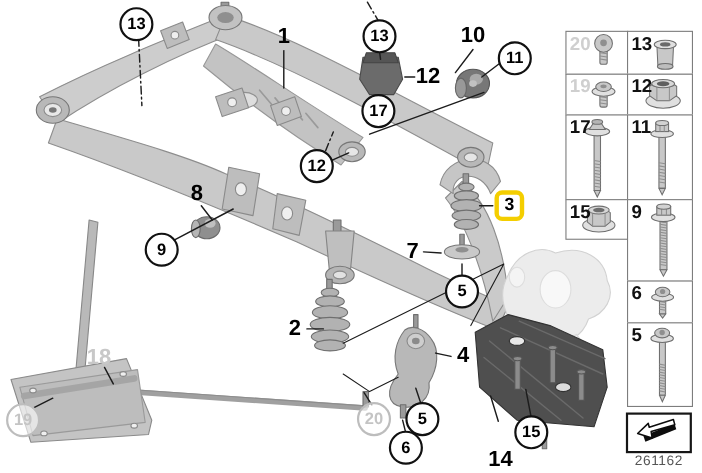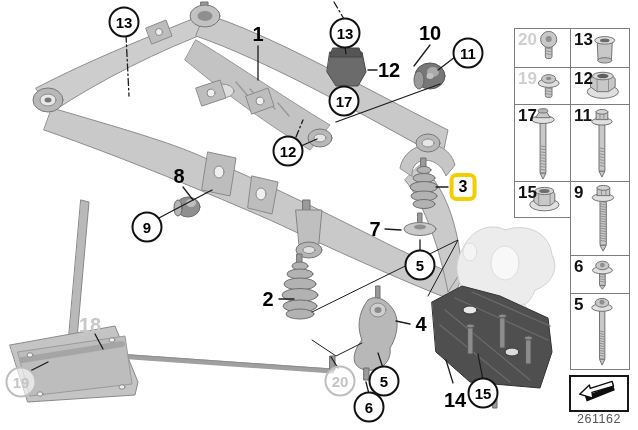--- a/index.html
+++ b/index.html
@@ -263,21 +263,21 @@
       <div class="callout circle" style="left: 147px; top: 227px;">9</div>
       <div class="callout plain" style="left: 375px; top: 229px;">7</div>
       <div class="callout circle" style="left: 420px; top: 265px;">5</div>
       <div class="callout plain" style="left: 268px; top: 299px;">2</div>
       <div class="callout plain" style="left: 421px; top: 324px;">4</div>
       <div class="callout ghost-plain" style="left: 90px; top: 325px; text-align: center;">18</div>
       <div class="callout ghost-circle" style="left: 21px; top: 382px;">19</div>
       <div class="callout ghost-circle" style="left: 340px; top: 381px;">20</div>
       <div class="callout circle" style="left: 384px; top: 381px;">5</div>
       <div class="callout circle" style="left: 369px; top: 407px;">6</div>
-      <div class="callout plain" style="left: 455px; top: 400px;">14</div>
+      <div class="callout plain" style="left: 455px; top: 418px;">14</div>
       <div class="callout circle" style="left: 483px; top: 393px;">15</div>
     </div>
 
   <div id="fcol-left" class="fcol">
       <div class="fcell ghost">
         <span class="fnum">20</span>
         <span class="ficon">
           <svg viewBox="0 0 56 40">
             <rect x="31" y="16" width="7" height="15" rx="2" fill="#c8c8c8" stroke="#6f6f6f"></rect>
             <line x1="31" y1="20" x2="38" y2="21" stroke="#8f8f8f" stroke-width="1"></line>

